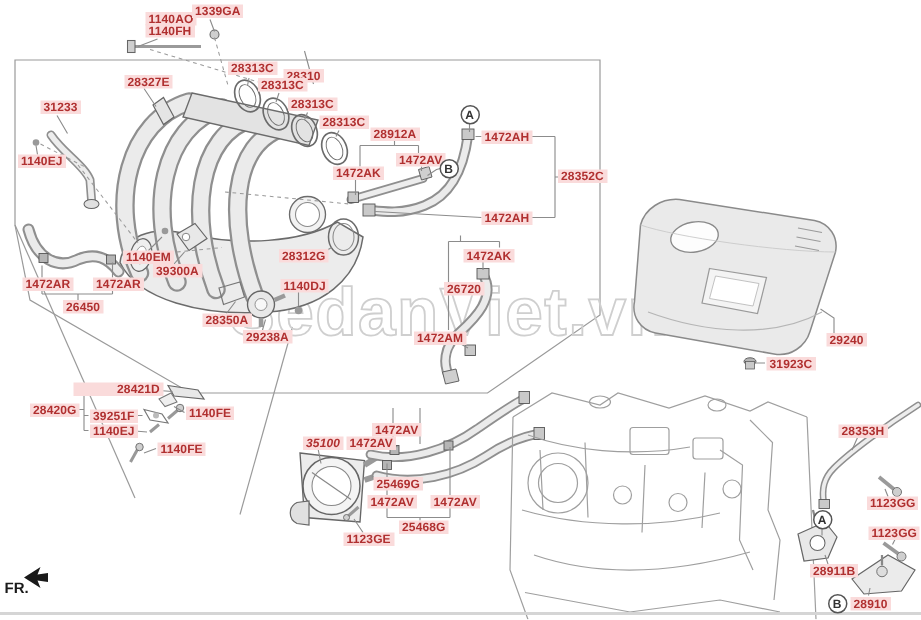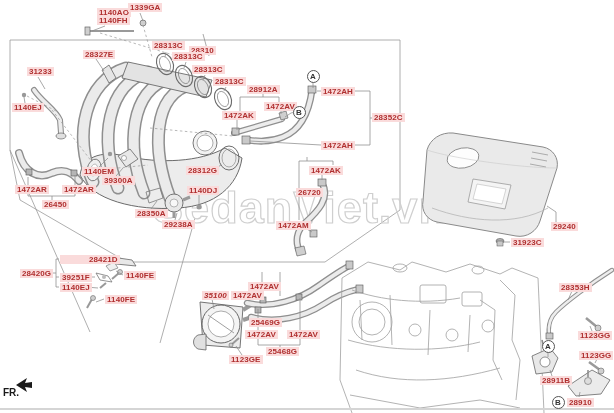--- a/index.html
+++ b/index.html
@@ -256,21 +256,21 @@
       <div class="part-label" style="left: 276px; top: 221px;">1472AM</div>
       <div class="part-label" style="left: 82px; top: 167px;">1140EM</div>
       <div class="part-label" style="left: 102px; top: 176px;">39300A</div>
       <div class="part-label" style="left: 186px; top: 166px;">28312G</div>
       <div class="part-label" style="left: 187px; top: 186px;">1140DJ</div>
       <div class="part-label" style="left: 135px; top: 209px;">28350A</div>
       <div class="part-label" style="left: 162px; top: 220px;">29238A</div>
       <div class="part-label" style="left: 15px; top: 185px;">1472AR</div>
       <div class="part-label" style="left: 62px; top: 185px;">1472AR</div>
       <div class="part-label" style="left: 42px; top: 200px;">26450</div>
-      <div class="part-label" style="left: 60px; top: 255px; padding-left: 29px;">28421D</div>
+      <div class="part-label" style="left: 49px; top: 255px; padding-left: 29px;">28421D</div>
       <div class="part-label" style="left: 20px; top: 269px;">28420G</div>
       <div class="part-label" style="left: 60px; top: 273px;">39251F</div>
       <div class="part-label" style="left: 60px; top: 283px;">1140EJ</div>
       <div class="part-label" style="left: 124px; top: 271px;">1140FE</div>
       <div class="part-label" style="left: 105px; top: 295px;">1140FE</div>
       <div class="part-label" style="left: 249px; top: 275px; margin-top: 43px;">25469G</div>
       <div class="part-label" style="left: 248px; top: 282px;">1472AV</div>
       <div class="part-label" style="left: 231px; top: 291px;">1472AV</div>
       <div class="part-label" style="left: 202px; top: 291px; font-style: italic;">35100</div>
       <div class="part-label" style="left: 245px; top: 330px;">1472AV</div>

